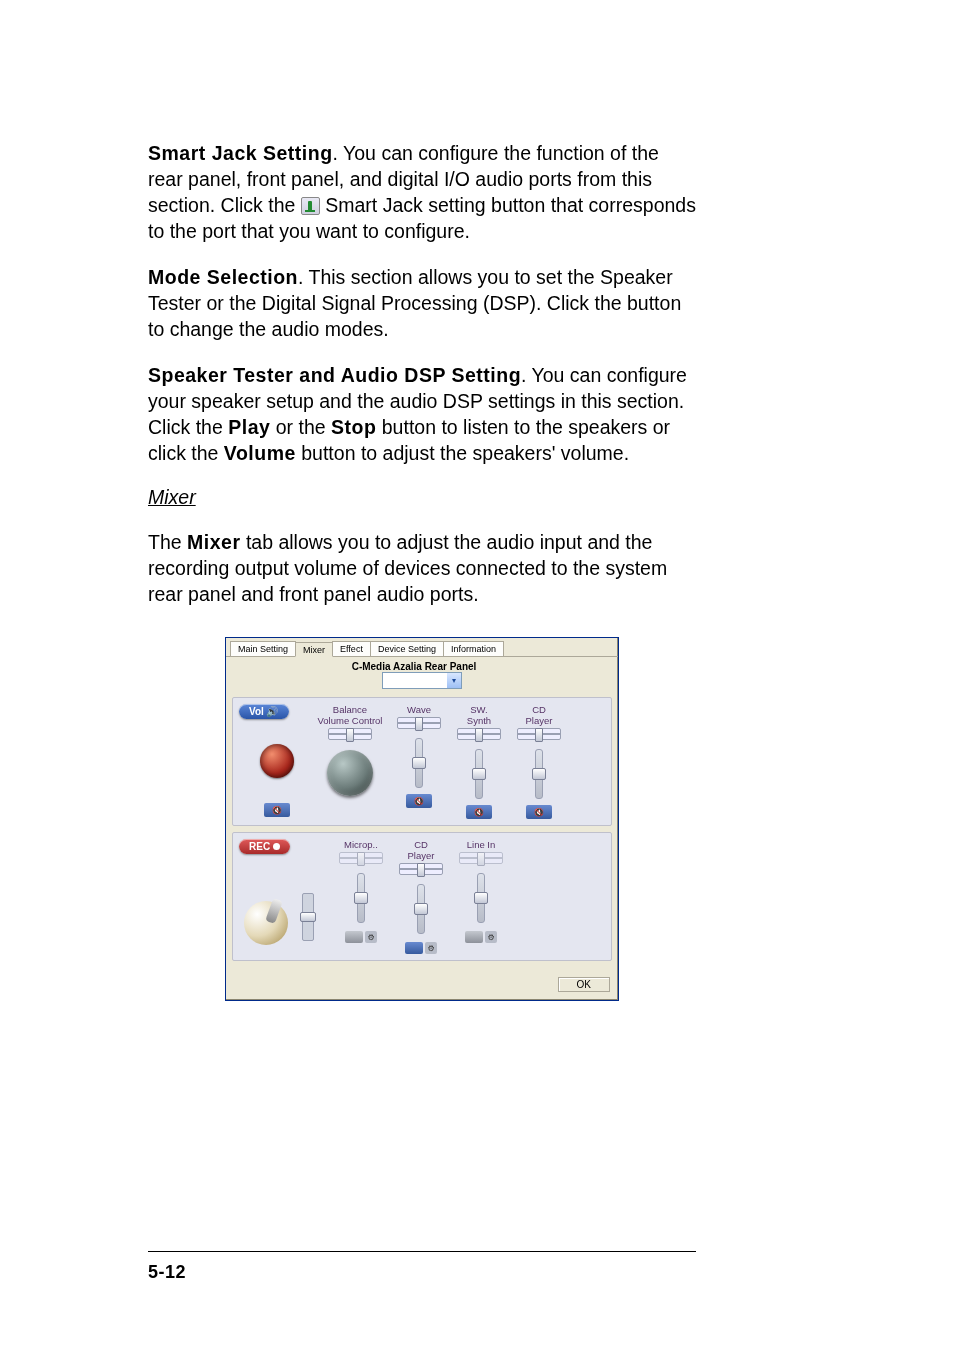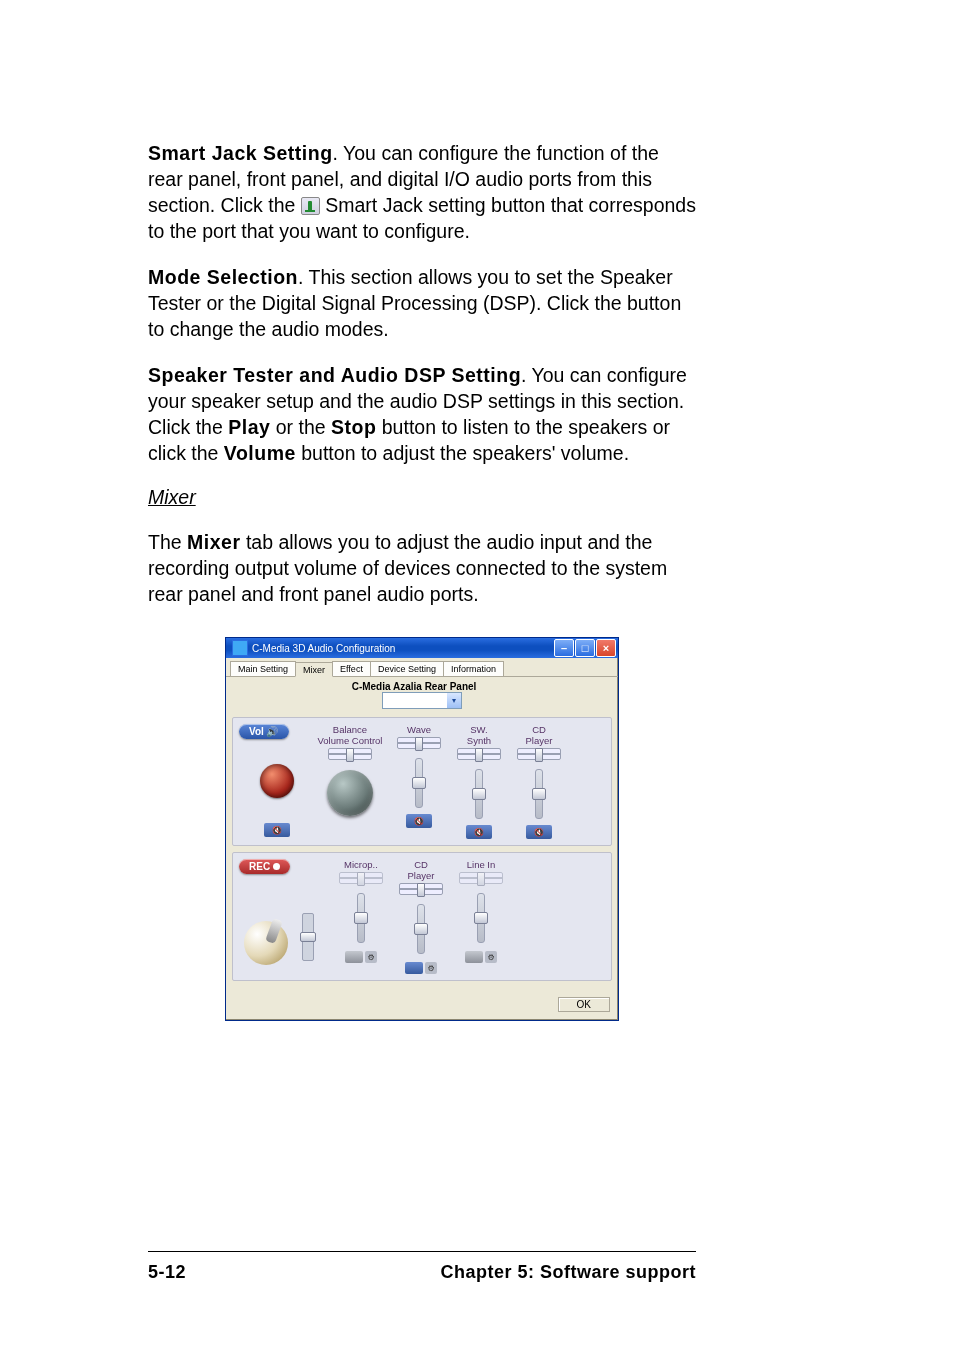--- a/index.html
+++ b/index.html
@@ -296,27 +296,20 @@
     <span class="bold">Speaker Tester and Audio DSP Setting</span><span>. You can configure your speaker setup and the audio DSP settings in this section. Click the </span><span class="bold">Play</span><span> or the </span><span class="bold">Stop</span><span> button to listen to the speakers or click the </span><span class="bold">Volume</span><span> button to adjust the speakers' volume.</span>
   </p>
 
   <div class="subheading">Mixer</div>
 
   <p class="body-text">
     <span>The </span><span class="bold">Mixer</span><span> tab allows you to adjust the audio input and the recording output volume of devices connected to the system rear panel and front panel audio ports.</span>
   </p>
 
   <div class="mixer-window">
-    <div class="titlebar">
-      <div class="title-icon"></div>
-      <div class="title-text">C-Media 3D Audio Configuration</div>
-      <div class="win-btn win-min">–</div>
-      <div class="win-btn win-max">□</div>
-      <div class="win-btn win-close">×</div>
-    </div>
 
     <div class="tab-strip">
       <div class="tab">Main Setting</div>
       <div class="tab sel">Mixer</div>
       <div class="tab">Effect</div>
       <div class="tab">Device Setting</div>
       <div class="tab">Information</div>
     </div>
 
     <div class="panel-select">
@@ -442,16 +435,15 @@
 
     </div>
 
     <div class="ok-row">
       <div class="ok-btn">OK</div>
     </div>
   </div>
 
   <div class="footer">
     <div>5-12</div>
-    <div>Chapter 5: Software support</div>
   </div>
 
 </div>
 
 </body></html>

